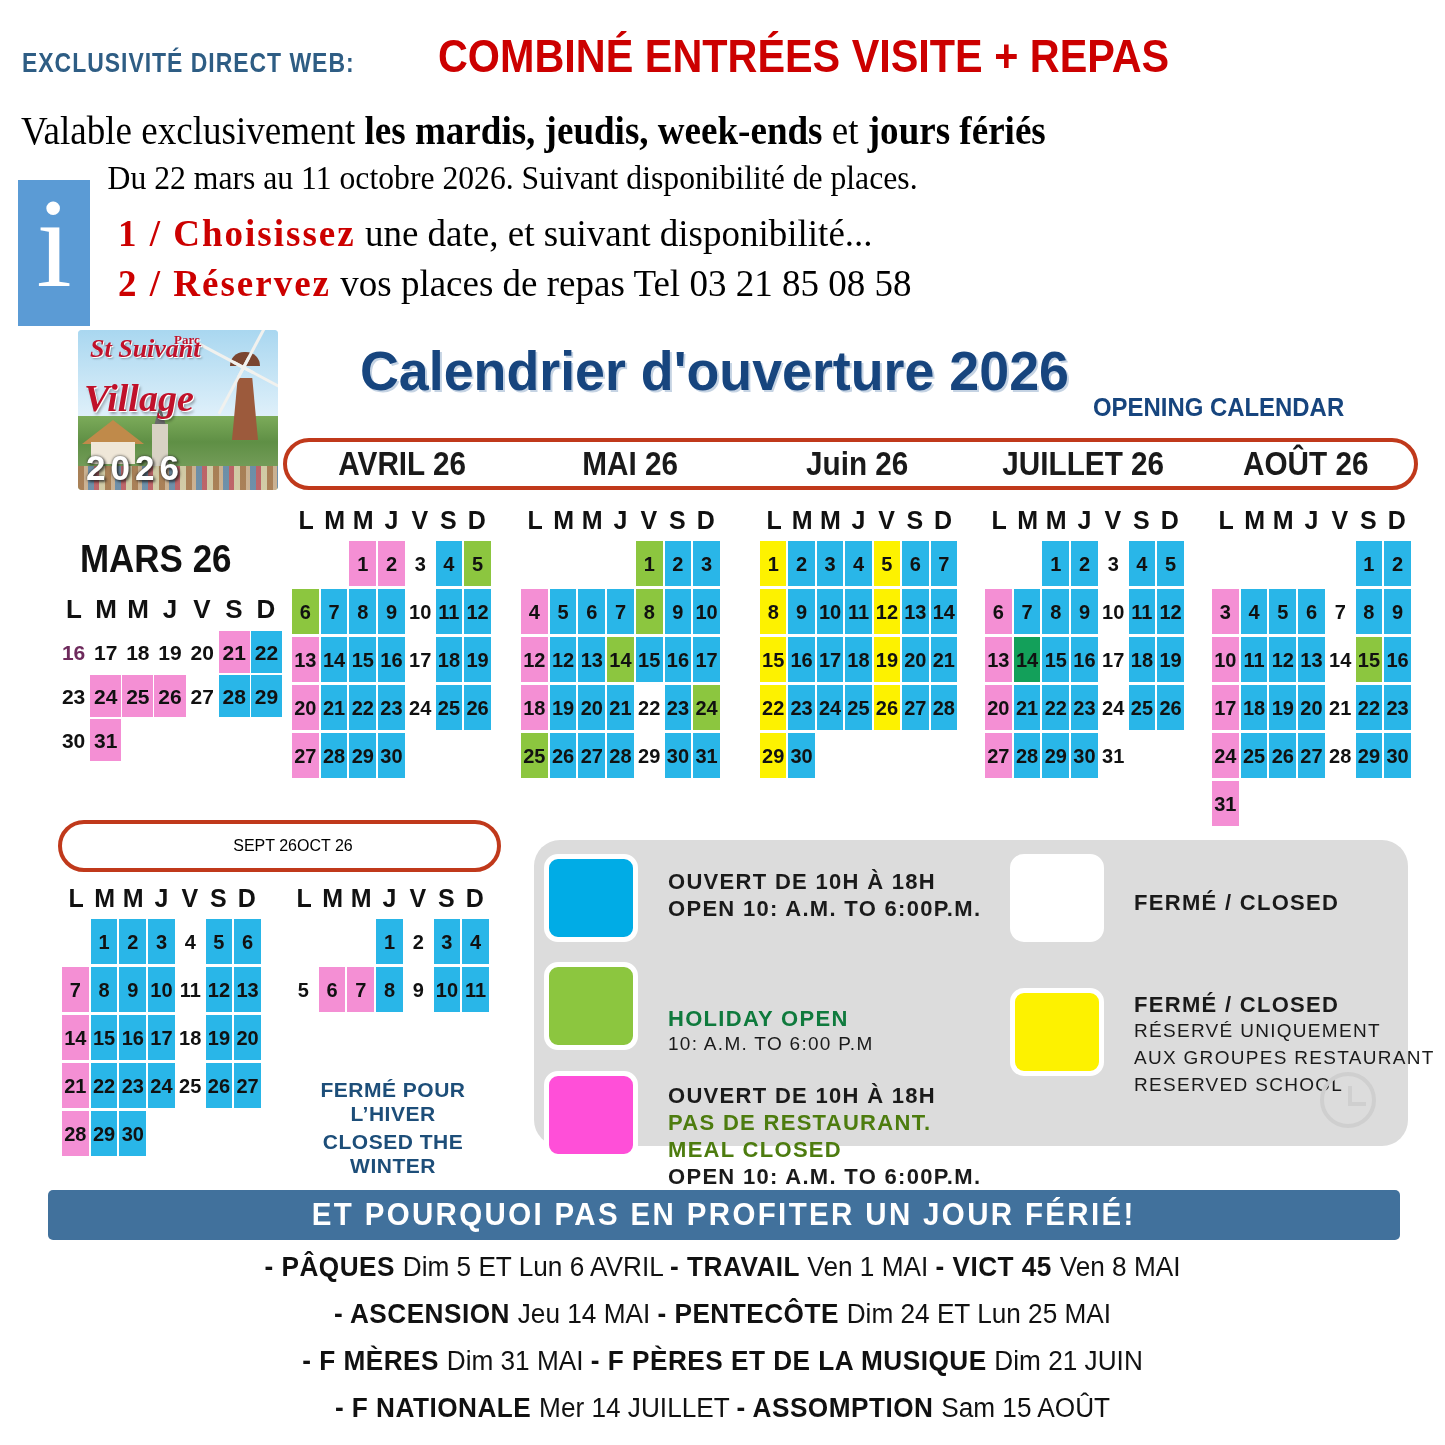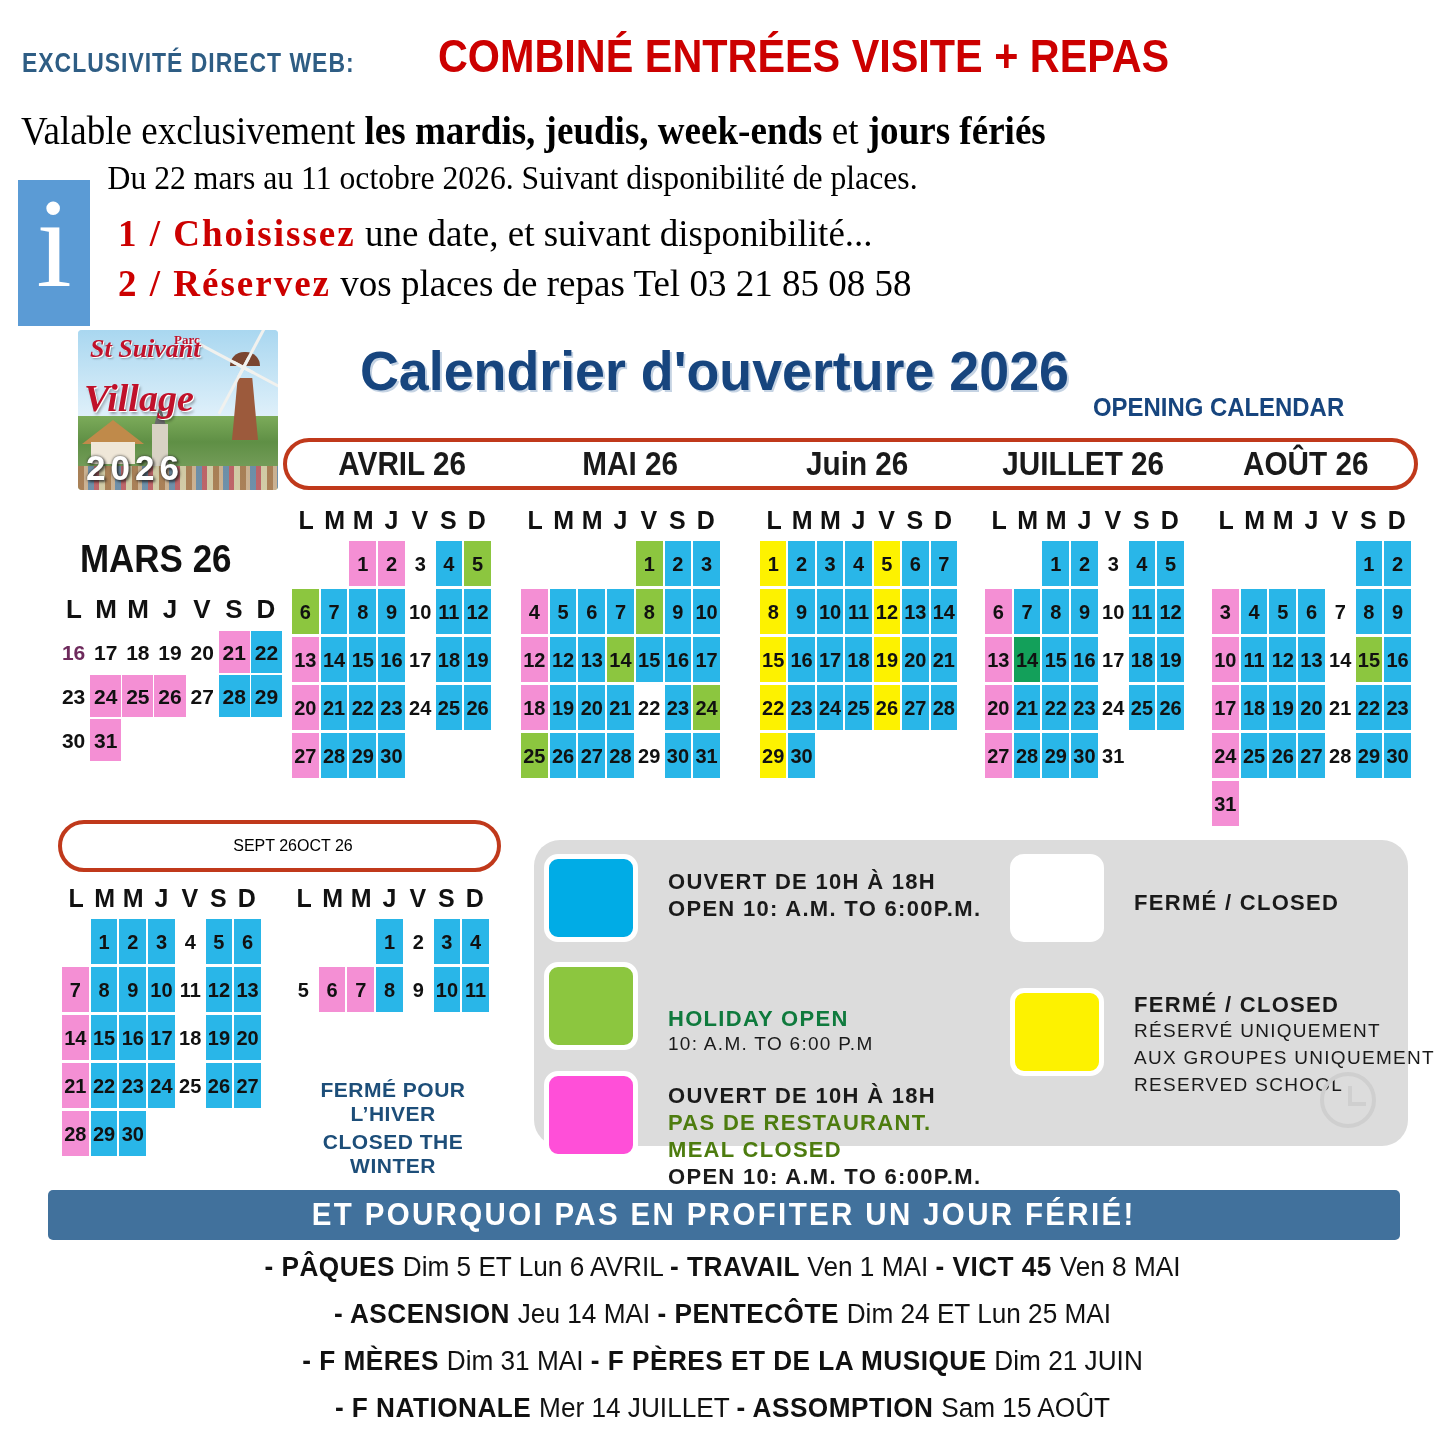--- a/index.html
+++ b/index.html
@@ -744,21 +744,21 @@
 
   <div class="lg-txt lg-b lg3a">OUVERT DE 10H À 18H</div>
   <div class="lg-txt lg-b lg-pink lg3b">PAS DE RESTAURANT.</div>
   <div class="lg-txt lg-b lg-pink lg3c">MEAL CLOSED</div>
   <div class="lg-txt lg-b lg3d">OPEN 10: A.M. TO  6:00P.M.</div>
 
   <div class="lg-txt lg-b lg4a">FERMÉ / CLOSED</div>
 
   <div class="lg-txt lg-b lg5a">FERMÉ / CLOSED</div>
   <div class="lg-txt lg-n lg5b">RÉSERVÉ UNIQUEMENT</div>
-  <div class="lg-txt lg-n lg5c">AUX GROUPES UNIQUEMENT</div>
+  <div class="lg-txt lg-n lg5c">AUX GROUPES RESTAURANT</div>
   <div class="lg-txt lg-n lg5d">RESERVED SCHOOL</div>
 
   <div class="legend-clock"></div>
 </div>
 
 <div class="banner">
   <span>ET POURQUOI PAS EN PROFITER UN JOUR FÉRIÉ!</span>
 </div>
 
 <div class="holi h1"><b>- PÂQUES </b><span>Dim 5 ET Lun 6 AVRIL </span><b>- TRAVAIL </b><span>Ven 1 MAI </span><b>- VICT 45 </b><span> Ven 8 MAI</span></div>

